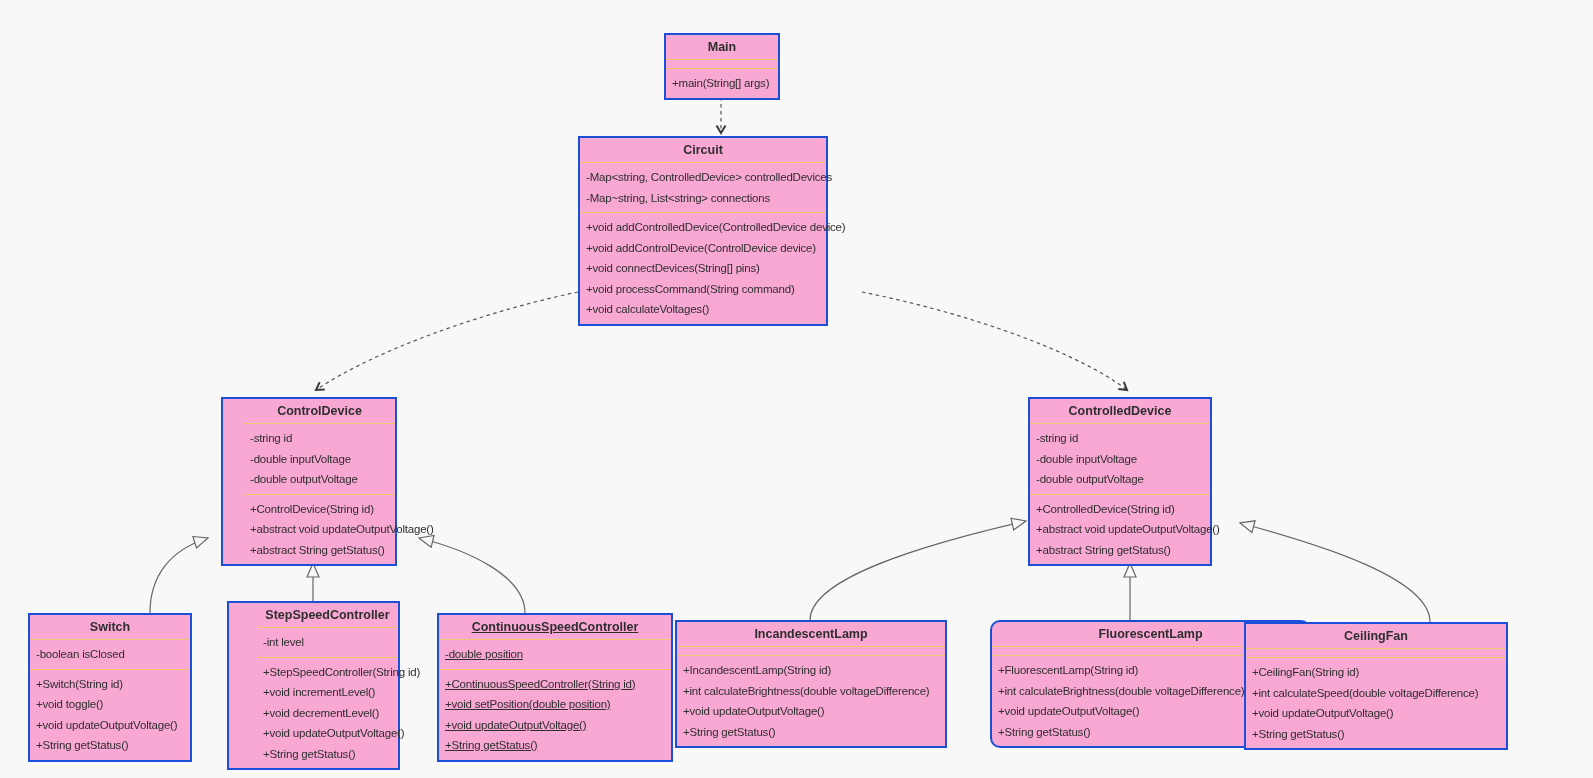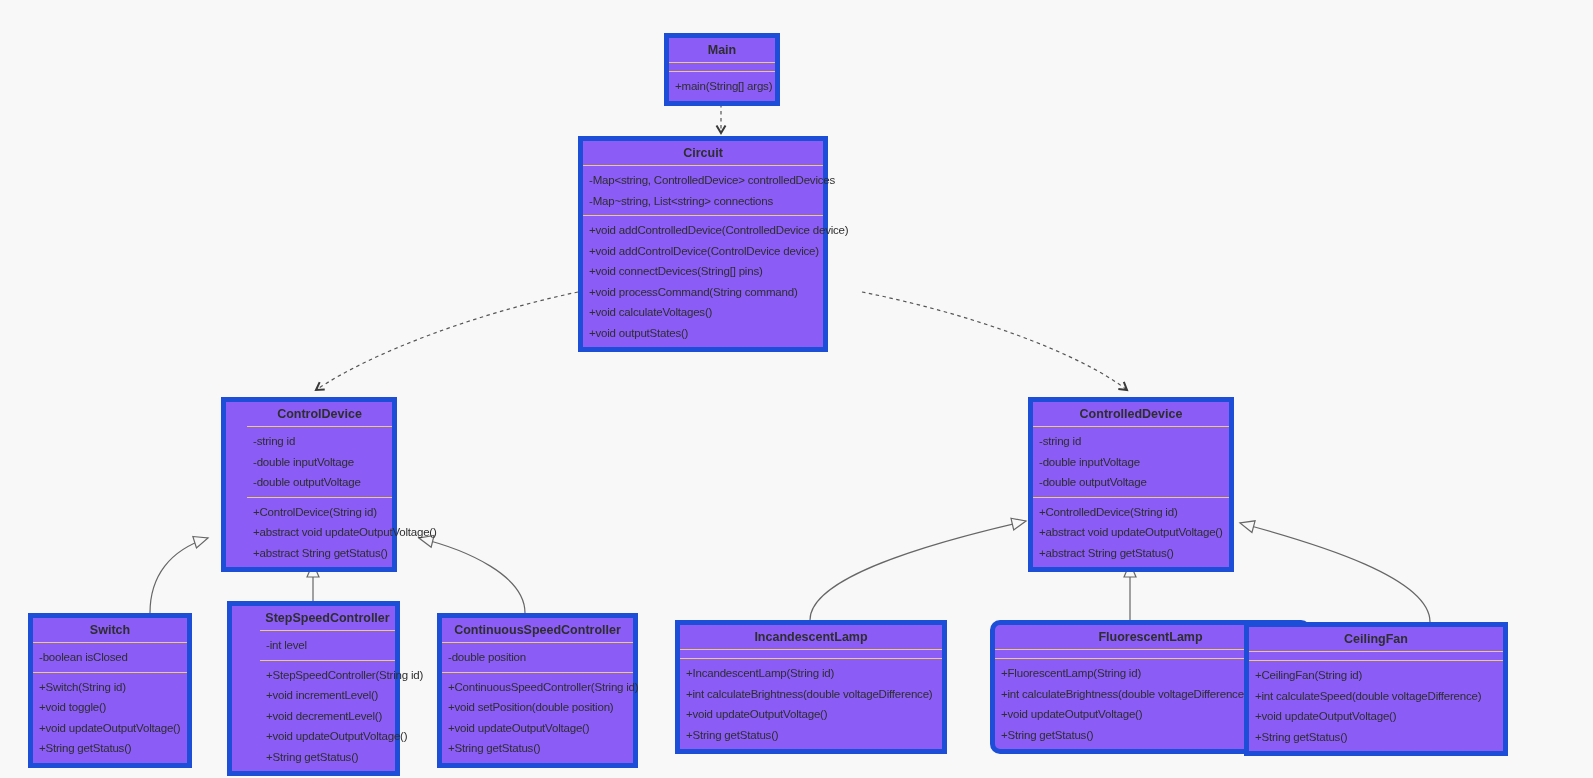--- a/index.html
+++ b/index.html
@@ -17,22 +17,22 @@
   svg.edges {
     position: absolute;
     left: 0; top: 0;
     width: 1593px; height: 778px;
     pointer-events: none;
   }
   .edge { fill: none; stroke: #666666; stroke-width: 1.2; }
   .edge.dashed { stroke-dasharray: 3.5,3.5; stroke: #555555; }
   .class-box {
     position: absolute;
-    background: #8b5cf6;
-    border: 5px solid #1d4ed8;
+    background: #f9a8d4;
+    border: 2px solid #1d4ed8;
     font-size: 11.5px;
   }
   .class-title {
     height: 24px;
     line-height: 24px;
     text-align: center;
     font-weight: 700;
     font-size: 12.5px;
     white-space: nowrap;
   }
@@ -85,39 +85,38 @@
     <div class="compartment attrs">
         <div class="member">-Map&lt;string, ControlledDevice&gt; controlledDevices</div>
         <div class="member">-Map~string, List&lt;string&gt; connections</div>
       </div>
     <div class="compartment methods">
         <div class="member">+void addControlledDevice(ControlledDevice device)</div>
         <div class="member">+void addControlDevice(ControlDevice device)</div>
         <div class="member">+void connectDevices(String[] pins)</div>
         <div class="member">+void processCommand(String command)</div>
         <div class="member">+void calculateVoltages()</div>
-        <div class="member">+void outputStates()</div>
       </div>
   </div>
 
   <div class="class-box" style="left:221px; top:397px; width:176px;padding-left:21px;">
     <div class="class-title">ControlDevice</div>
     <div class="compartment attrs">
         <div class="member">-string id</div>
         <div class="member">-double inputVoltage</div>
         <div class="member">-double outputVoltage</div>
       </div>
     <div class="compartment methods">
         <div class="member">+ControlDevice(String id)</div>
         <div class="member">+abstract void updateOutputVoltage()</div>
         <div class="member">+abstract String getStatus()</div>
       </div>
   </div>
 
-  <div class="class-box" style="left:1028px; top:397px; width:206px;">
+  <div class="class-box" style="left:1028px; top:397px; width:184px;">
     <div class="class-title">ControlledDevice</div>
     <div class="compartment attrs">
         <div class="member">-string id</div>
         <div class="member">-double inputVoltage</div>
         <div class="member">-double outputVoltage</div>
       </div>
     <div class="compartment methods">
         <div class="member">+ControlledDevice(String id)</div>
         <div class="member">+abstract void updateOutputVoltage()</div>
         <div class="member">+abstract String getStatus()</div>
@@ -144,21 +143,21 @@
       </div>
     <div class="compartment methods">
         <div class="member">+StepSpeedController(String id)</div>
         <div class="member">+void incrementLevel()</div>
         <div class="member">+void decrementLevel()</div>
         <div class="member">+void updateOutputVoltage()</div>
         <div class="member">+String getStatus()</div>
       </div>
   </div>
 
-  <div class="class-box" style="left:437px; top:613px; width:201px;">
+  <div class="class-box" style="left:437px; top:613px; width:236px;text-decoration:underline;">
     <div class="class-title">ContinuousSpeedController</div>
     <div class="compartment attrs">
         <div class="member">-double position</div>
       </div>
     <div class="compartment methods">
         <div class="member">+ContinuousSpeedController(String id)</div>
         <div class="member">+void setPosition(double position)</div>
         <div class="member">+void updateOutputVoltage()</div>
         <div class="member">+String getStatus()</div>
       </div>

